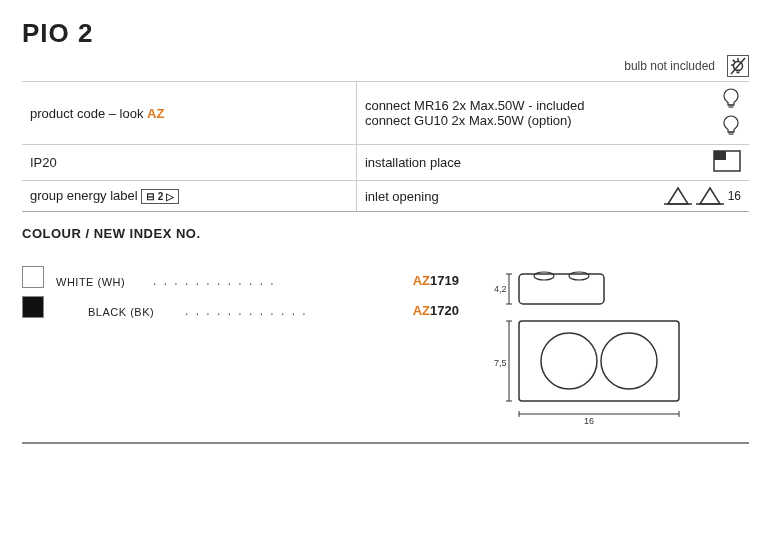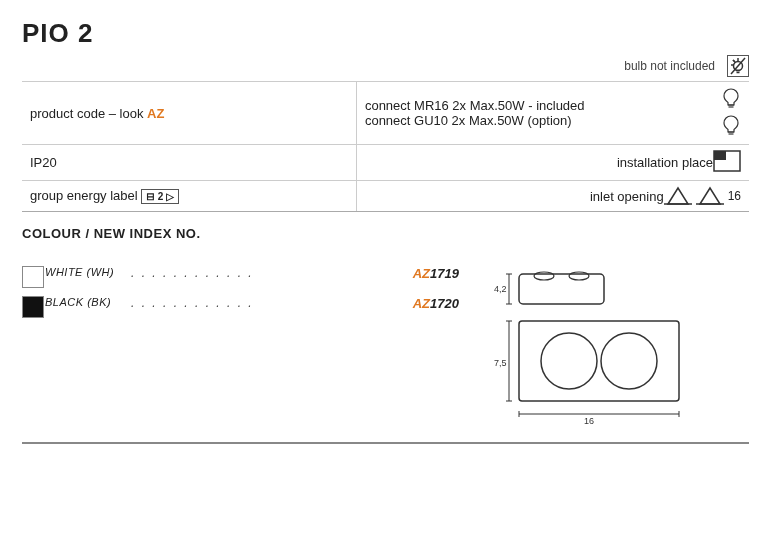--- a/index.html
+++ b/index.html
@@ -65,41 +65,40 @@
     .energy-label {
       display: inline-flex; align-items: center; gap: 3px;
       border: 1.5px solid #555;
       padding: 1px 4px;
       font-size: 10px;
       font-weight: bold;
     }
     .right-cell-row {
       display: flex;
       align-items: center;
-      justify-content: flex-end;
+      justify-content: space-between;
     }
     .section-title {
       font-size: 13px;
       font-weight: bold;
       letter-spacing: 0.5px;
       margin: 14px 0 25px 0;
     }
     .colour-section {
       display: flex;
       gap: 30px;
     }
     .colour-table {
       flex: 1;
     }
     .colour-row {
       display: flex;
-      align-items: flex-start;
-      gap: 1px;
+      align-items: flex-end;
+      gap: 12px;
       margin-bottom: 8px;
-      font-style: italic;
     }
     .colour-swatch {
       width: 22px; height: 22px;
       border: 1.5px solid #888;
       flex-shrink: 0;
     }
     .colour-swatch.white { background: #fff; }
     .colour-swatch.black { background: #111; }
     .colour-swatch.chrome {
       background: repeating-linear-gradient(
@@ -250,21 +249,21 @@
       <div class="colour-swatch white"></div>
       <span style="font-size:11px;letter-spacing:0.5px;min-width:85px;">WHITE (WH)</span>
       <span class="colour-dots">. . . . . . . . . . . .</span>
       <span class="colour-code">
         <span class="orange">AZ</span><strong>1719</strong>
       </span>
     </div>
 
     <div class="colour-row">
       <div class="colour-swatch black"></div>
-      <span style="font-size:11px;letter-spacing:0.5px;min-width:85px;">BLACK (BK)</span>
+      <span style="font-size:11px;letter-spacing:0.5px;min-width:85px;margin-left:32px;">BLACK (BK)</span>
       <span class="colour-dots">. . . . . . . . . . . .</span>
       <span class="colour-code">
         <span class="orange">AZ</span><strong>1720</strong>
       </span>
     </div>
 
 
   </div>
 
   <div class="diagram-section">

